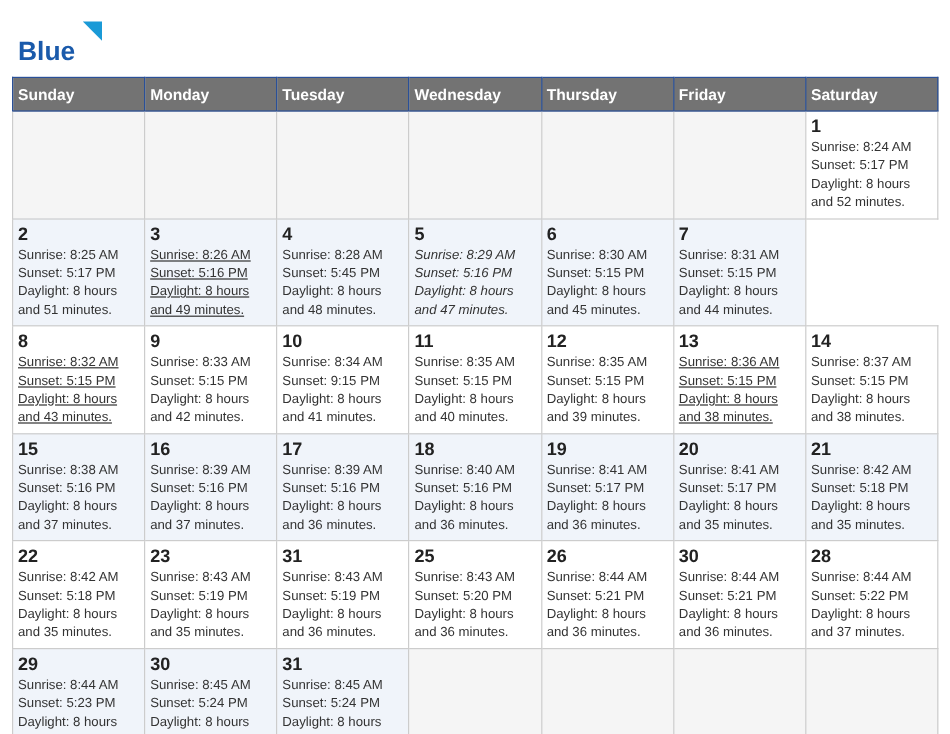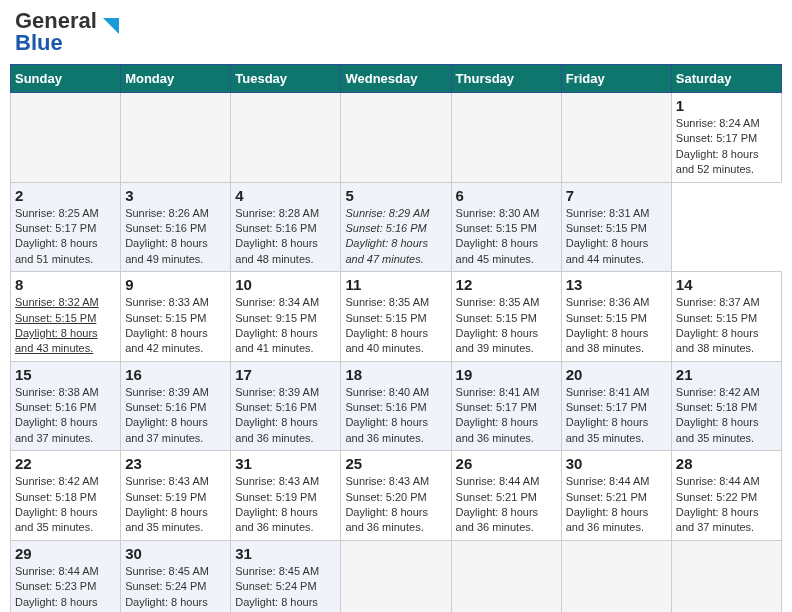--- a/index.html
+++ b/index.html
@@ -38,21 +38,21 @@
     .location {
       font-size: 15px;
       color: #555;
     }
     table {
       width: 100%;
       border-collapse: collapse;
       font-size: 11px;
     }
     thead tr th {
-      background: #0f766e;
+      background: #737373;
       color: #fff;
       padding: 6px 4px;
       text-align: left;
       font-size: 13px;
       font-weight: bold;
       border: 1px solid #2a5098;
     }
     tbody tr td {
       border: 1px solid #ccc;
       vertical-align: top;
@@ -80,21 +80,21 @@
       background: #f5f5f5 !important;
     }
   </style>
 </head>
 <body>
 
 <div class="header">
   <div class="logo">
     <div style="display:flex;align-items:center;">
       <span class="logo-text">
-        <span>General</span><br>
+        <br>
         <span class="blue">Blue</span>
       </span>
       <span style="margin-left:2px;margin-top:-10px;">
         <svg width="22" height="22" viewBox="0 0 22 22">
           <polygon points="4,4 20,4 20,20" fill="#1a9ad7"></polygon>
         </svg>
       </span>
     </div>
   </div>
   <div class="title-area">
@@ -134,29 +134,29 @@
       <tr>
         <td>
           <span class="day-num">2</span>
           <div class="day-info" style="white-space: pre-line;">Sunrise: 8:25 AM
 Sunset: 5:17 PM
 Daylight: 8 hours
 and 51 minutes.</div>
         </td>
         <td>
           <span class="day-num">3</span>
-          <div class="day-info" style="white-space: pre-line;">Sunrise: 8:26 AM
+          <div class="day-info" style="white-space: pre-line; text-decoration: underline;">Sunrise: 8:26 AM
 Sunset: 5:16 PM
 Daylight: 8 hours
 and 49 minutes.</div>
         </td>
         <td>
           <span class="day-num">4</span>
           <div class="day-info" style="white-space: pre-line;">Sunrise: 8:28 AM
-Sunset: 5:16 PM
+Sunset: 5:45 PM
 Daylight: 8 hours
 and 48 minutes.</div>
         </td>
         <td>
           <span class="day-num">5</span>
           <div class="day-info" style="white-space: pre-line; font-style: italic;">Sunrise: 8:29 AM
 Sunset: 5:16 PM
 Daylight: 8 hours
 and 47 minutes.</div>
         </td>
@@ -206,21 +206,21 @@
         </td>
         <td>
           <span class="day-num">12</span>
           <div class="day-info" style="white-space: pre-line;">Sunrise: 8:35 AM
 Sunset: 5:15 PM
 Daylight: 8 hours
 and 39 minutes.</div>
         </td>
         <td>
           <span class="day-num">13</span>
-          <div class="day-info" style="white-space: pre-line;">Sunrise: 8:36 AM
+          <div class="day-info" style="white-space: pre-line; text-decoration: underline;">Sunrise: 8:36 AM
 Sunset: 5:15 PM
 Daylight: 8 hours
 and 38 minutes.</div>
         </td>
         <td>
           <span class="day-num">14</span>
           <div class="day-info" style="white-space: pre-line;">Sunrise: 8:37 AM
 Sunset: 5:15 PM
 Daylight: 8 hours
 and 38 minutes.</div>

